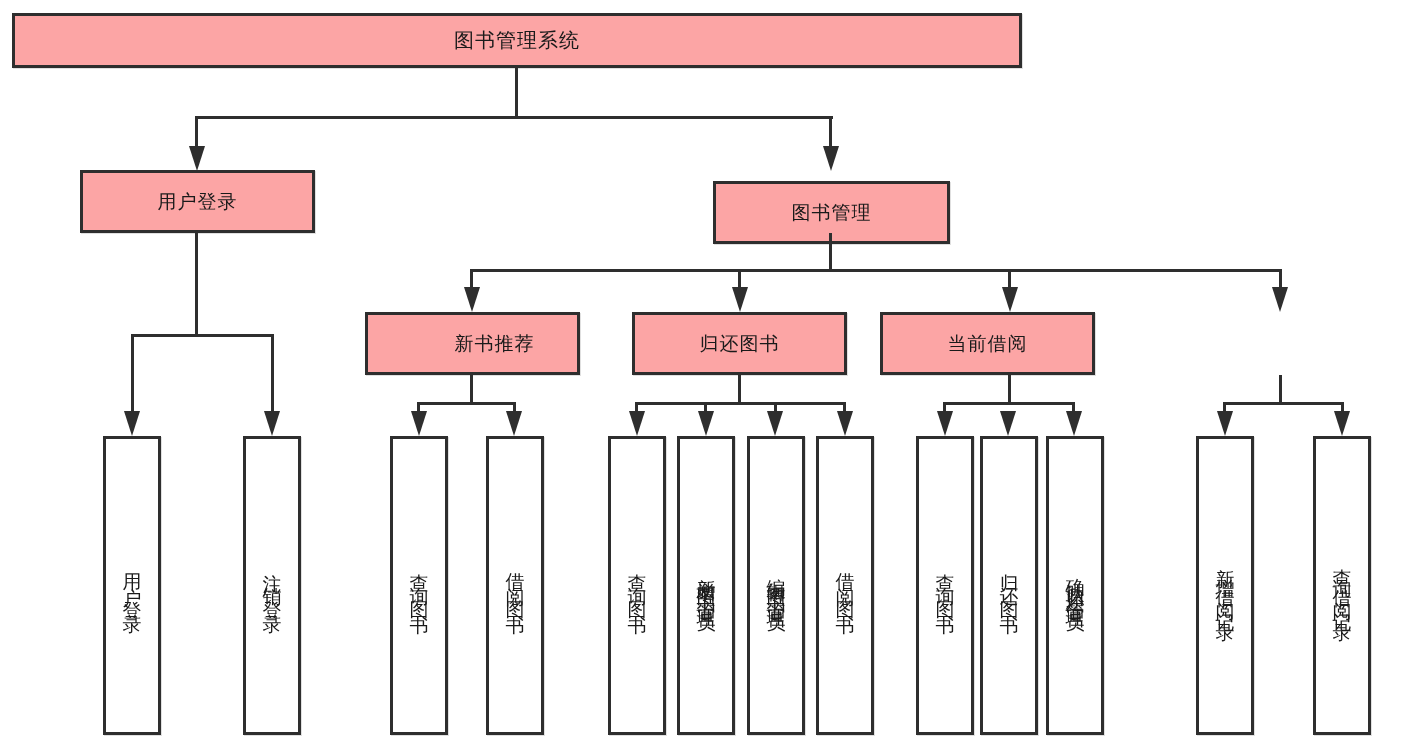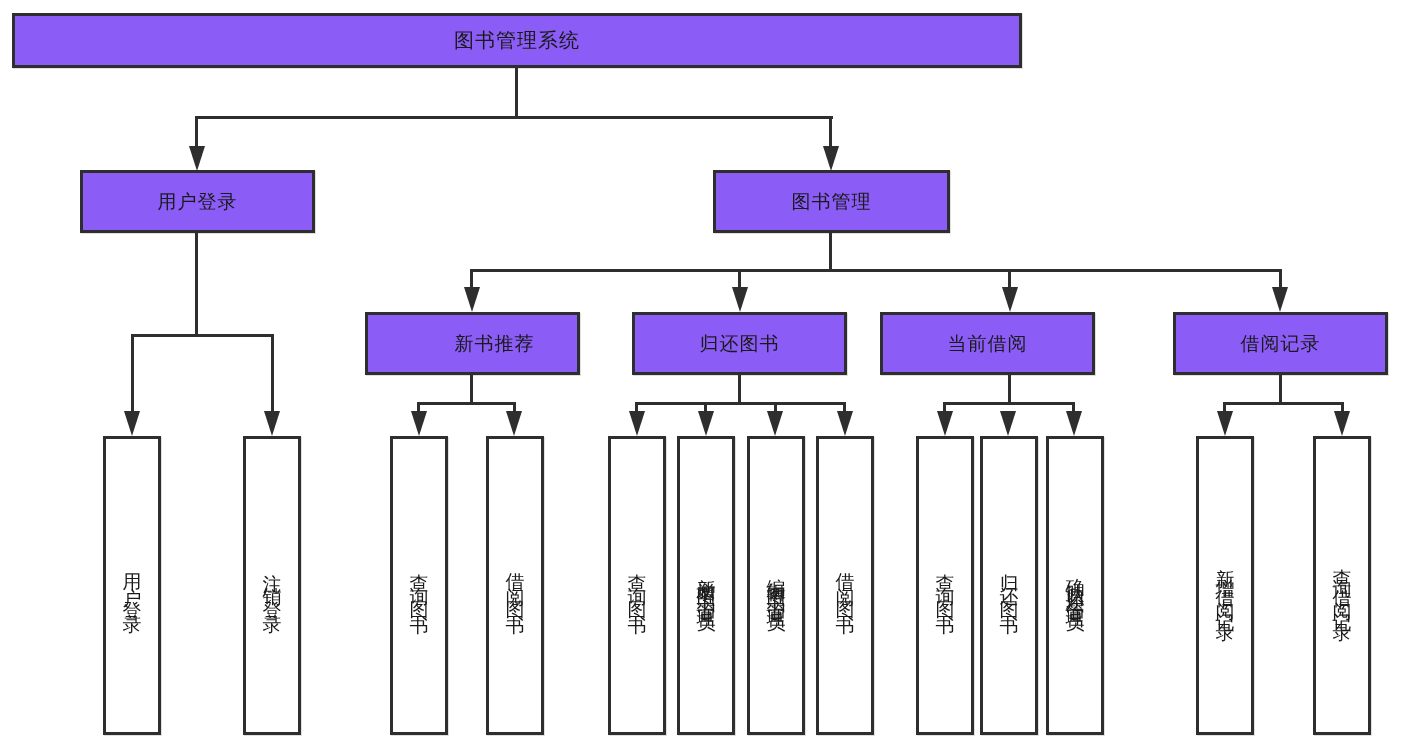--- a/index.html
+++ b/index.html
@@ -13,21 +13,21 @@
     width: 1405px;
     height: 747px;
     background: #ffffff;
     overflow: hidden;
     color: #1a1a1a;
   }
   
   .hbox {
     position: absolute;
     box-sizing: border-box;
-    background: #8b5cf6;
+    background: #fca5a5;
     border: 3px solid #2e2e2e;
     display: flex;
     align-items: center;
     justify-content: center;
     font-size: 19px;
     letter-spacing: 1px;
     color: #1a1a1a;
     box-shadow: 1px 1px 0 rgba(0,0,0,0.12);
     text-align: center;
   }
@@ -85,21 +85,21 @@
   <div class="hbox" style="left:12px; top:13px; width:1010px; height:55px; font-size:20px;">图书管理系统</div>
 
   <div class="vline" style="left:515px; top:68px; height:50px;"></div>
   <div class="hline" style="left:195px; top:116px; width:638px;"></div>
   <div class="vline" style="left:195px; top:116px; height:34px;"></div>
   <div class="vline" style="left:829px; top:116px; height:34px;"></div>
   <div class="arrow" style="left:189px; top:146px;"></div>
   <div class="arrow" style="left:823px; top:146px;"></div>
 
   <div class="hbox" style="left:80px; top:170px; width:235px; height:63px;">用户登录</div>
-  <div class="hbox" style="left:713px; top:170px; width:237px; height:63px;">图书管理</div>
+  <div class="hbox" style="left:713px; top:181px; width:237px; height:63px;">图书管理</div>
 
   <div class="vline" style="left:195px; top:233px; height:103px;"></div>
   <div class="hline" style="left:131px; top:334px; width:143px;"></div>
   <div class="vline" style="left:131px; top:334px; height:80px;"></div>
   <div class="vline" style="left:271px; top:334px; height:80px;"></div>
   <div class="arrow" style="left:124px; top:411px;"></div>
   <div class="arrow" style="left:264px; top:411px;"></div>
 
   <div class="vline" style="left:829px; top:233px; height:39px;"></div>
   <div class="hline" style="left:470px; top:269px; width:812px;"></div>
@@ -108,21 +108,20 @@
   <div class="vline" style="left:1008px; top:269px; height:21px;"></div>
   <div class="vline" style="left:1279px; top:269px; height:21px;"></div>
   <div class="arrow" style="left:464px; top:287px;"></div>
   <div class="arrow" style="left:732px; top:287px;"></div>
   <div class="arrow" style="left:1002px; top:287px;"></div>
   <div class="arrow" style="left:1272px; top:287px;"></div>
 
   <div class="hbox" style="left:365px; top:312px; width:215px; height:63px;padding-left:44px;">新书推荐</div>
   <div class="hbox" style="left:632px; top:312px; width:215px; height:63px;">归还图书</div>
   <div class="hbox" style="left:880px; top:312px; width:215px; height:63px;">当前借阅</div>
-  <div class="hbox" style="left:1173px; top:312px; width:215px; height:63px;">借阅记录</div>
 
   <div class="vline" style="left:470px; top:375px; height:30px;"></div>
   <div class="hline" style="left:417px; top:402px; width:99px;"></div>
   <div class="vline" style="left:417px; top:402px; height:12px;"></div>
   <div class="vline" style="left:513px; top:402px; height:12px;"></div>
   <div class="arrow" style="left:411px; top:411px;"></div>
   <div class="arrow" style="left:506px; top:411px;"></div>
 
   <div class="vline" style="left:738px; top:375px; height:30px;"></div>
   <div class="hline" style="left:635px; top:402px; width:211px;"></div>

